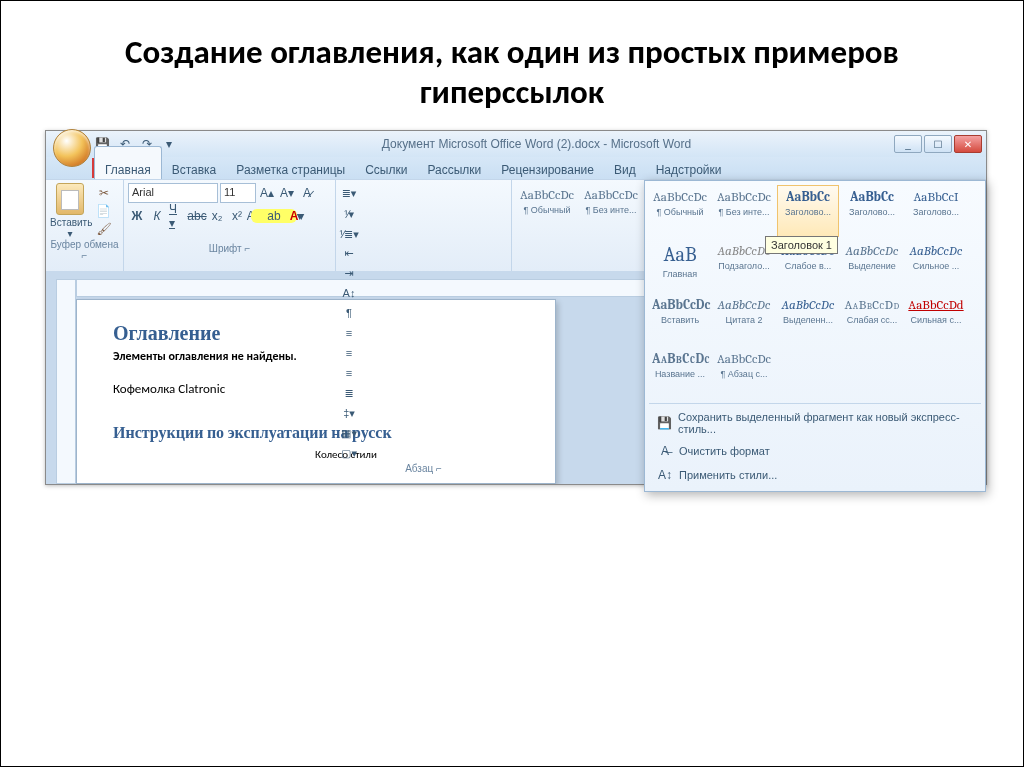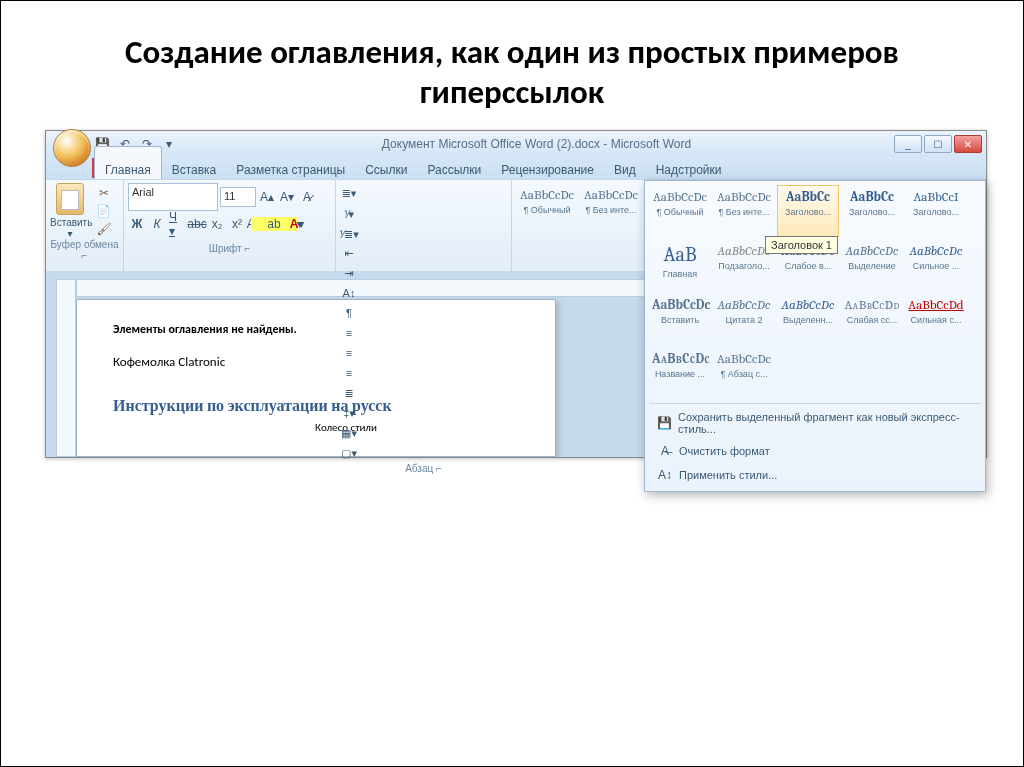--- a/index.html
+++ b/index.html
@@ -29,28 +29,28 @@
 .rgroup-label { font-size: 10px; color: #6a85a0; text-align: center; padding-bottom: 16px; }
 .rg-content { display: flex; gap: 4px; }
 
 .paste-btn { width: 40px; text-align: center; font-size: 10px; color: #3b5a75; }
 .paste-icon { width: 28px; height: 32px; background: linear-gradient(#fce9bb,#e2b86a); border: 1px solid #c4a55a; border-radius: 3px; margin: 0 auto 2px; position: relative; }
 .paste-icon::after { content:""; position:absolute; top:6px; left:4px; right:4px; bottom:4px; background:#fff; border:1px solid #bbb; }
 .clip-small { display:flex; flex-direction:column; gap:2px; padding-top:2px; }
 .clip-small div { width:20px; height:16px; display:flex; align-items:center; justify-content:center; font-size:12px; color:#7a563a; }
 
 .font-group .row { display:flex; gap:2px; margin-bottom:3px; align-items:center; }
-.font-name-sel { width:90px; height:28px; border:1px solid #a7bfd7; background:#fff; font-size:11px; padding:2px 3px; color:#333; }
+.font-name-sel { width:90px; height:20px; border:1px solid #a7bfd7; background:#fff; font-size:11px; padding:2px 3px; color:#333; }
 .font-size-sel { width:36px; height:20px; border:1px solid #a7bfd7; background:#fff; font-size:11px; padding:2px 3px; color:#333; }
 .tiny-btn { width:18px; height:20px; border:1px solid transparent; display:flex; align-items:center; justify-content:center; font-size:12px; color:#3b5a75; }
 .bold { font-weight:bold; }
 .ital { font-style:italic; }
 .ul { text-decoration:underline; }
 .strike { text-decoration:line-through; }
-.hlite { background:#ffff66; padding:0 16px; }
+.hlite { background:#ffff66; padding:0 16px;border-radius:6px; }
 .fontA { color:#c00; font-weight:bold; }
 
 .para-group .tiny-btn { font-size:11px; }
 
 .styles-group { padding: 3px 4px 1px 4px; }
 .styles-row { display:flex; gap:2px; }
 .style-item { width:62px; height:52px; border:1px solid transparent; text-align:center; padding:3px 2px; font-size:9px; color:#5a7590; cursor:default; }
 .style-item:hover, .style-item.sel { border-color:#f0c36d; background:linear-gradient(#fffaf0,#ffe9b8); }
 .style-sample { font-size:13px; margin-bottom:3px; display:block; font-family:"Cambria","Times New Roman",serif; }
 .style-label { font-size:9px; white-space:nowrap; overflow:hidden; text-overflow:ellipsis; display:block; }
@@ -291,20 +291,21 @@
       <div class="tooltip" style="top:56px; right:148px;">Заголовок 1</div>
     </div>
 
     <div class="tab-highlight" style="top:27px; left:46px; width:58px; height:20px;"></div>
 
     <div class="doc-wrap">
       <div class="vruler"></div>
       <div class="doc-scroll">
         <div class="hruler"></div>
         <div class="page">
+          <div class="doc-h1">Оглавление</div>
           <div class="doc-err">Элементы оглавления не найдены.</div>
           <div class="doc-line1">Кофемолка Clatronic</div>
           <div class="doc-h2">Инструкции по эксплуатации на русск</div>
           <div class="doc-caption">Колесо стили</div>
         </div>
       </div>
     </div>
 
   </div>
 </div>

